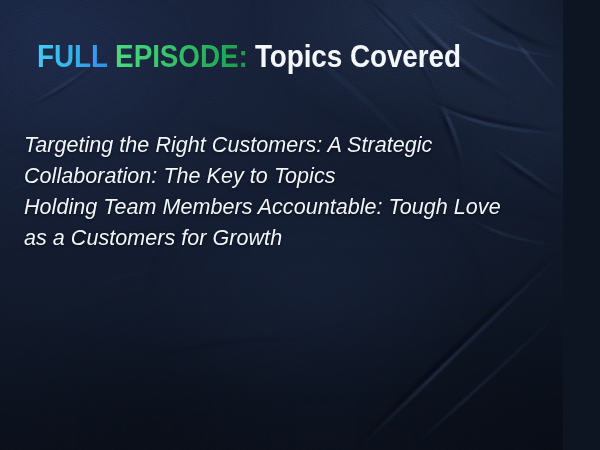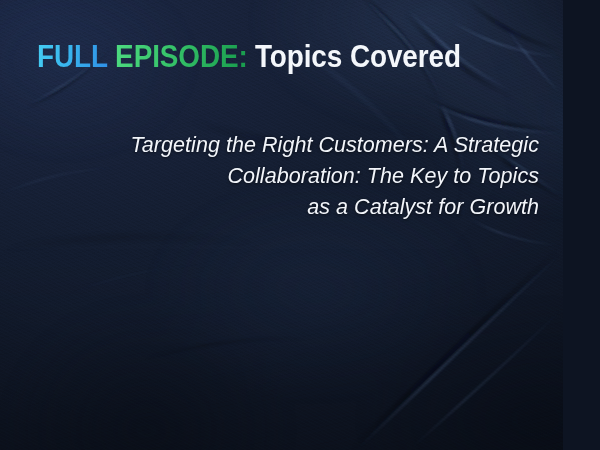--- a/index.html
+++ b/index.html
@@ -110,21 +110,21 @@
     color: #f4f7fb;
     -webkit-text-fill-color: #f4f7fb;
   }
   .title .sp { display: inline-block; width: 8px; }
 
   .topics {
     position: absolute;
     left: 0;
     right: 0;
     top: 130px;
-    text-align: right;
+    text-align: left;
     color: #f2f5fa;
     font-family: "Liberation Sans", sans-serif;
     font-style: italic;
     font-weight: 400;
     font-size: 21.5px;
     line-height: 31px;
     letter-spacing: 0.05px;
     text-shadow: 0 1px 3px rgba(0,0,0,0.55);
   }
   .topics .topic-line {
@@ -203,17 +203,18 @@
 
   <div class="content">
 
     <div class="title">
       <span class="seg seg-full">FULL</span><span class="sp"></span><span class="seg seg-episode">EPISODE:</span><span class="sp"></span><span class="seg seg-rest">Topics Covered</span>
     </div>
 
     <div class="topics">
       <span class="topic-line">Targeting the Right Customers: A Strategic</span>
       <span class="topic-line">Collaboration: The Key to Topics</span>
-      <span class="topic-line">as a Catalyst for Growth</span>
+      <span class="topic-line">Holding Team Members Accountable: Tough Love</span>
+      <span class="topic-line">as a Customers for Growth</span>
     </div>
 
   </div>
 </div>
 
 </body></html>

